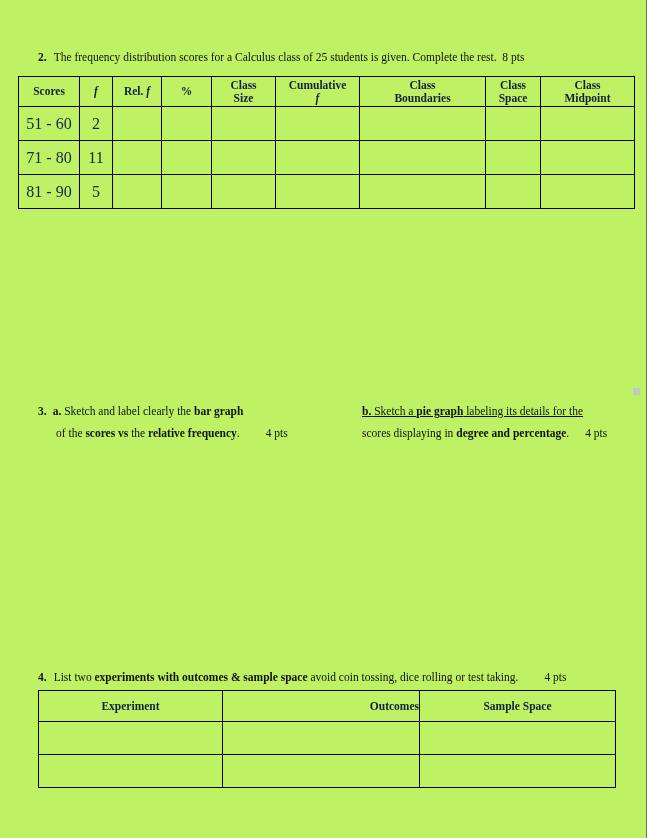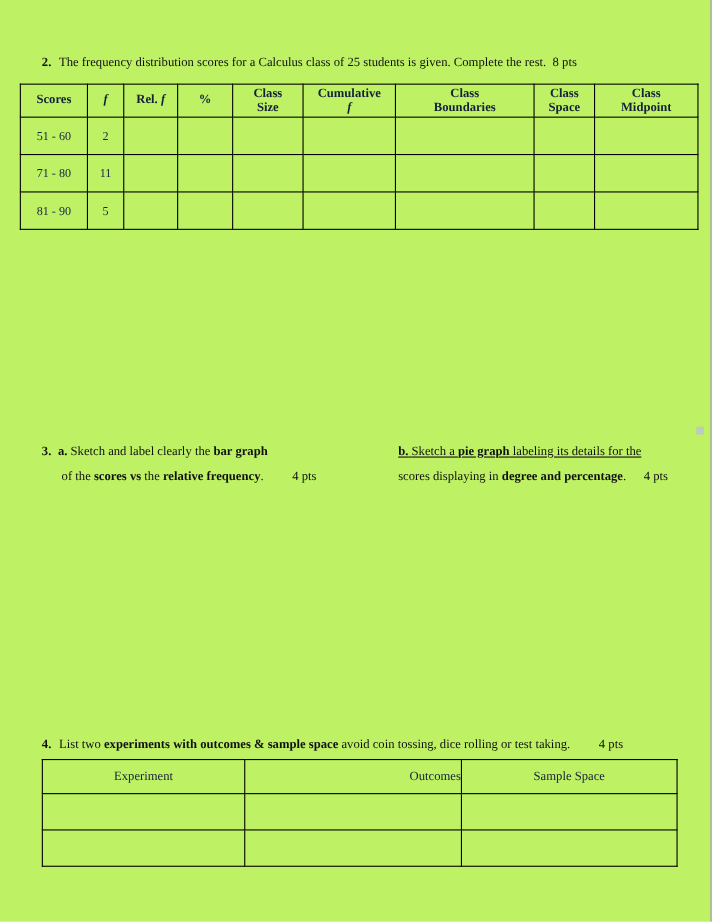--- a/index.html
+++ b/index.html
@@ -79,21 +79,21 @@
   }
   #freq-table thead th {
     font-weight: bold;
     height: 29px;
     line-height: 13px;
     font-size: 11.5px;
     color: #14203b;
   }
   #freq-table tbody td {
     height: 33px;
-    font-size: 11px;
+    font-size: 16px;
     color: #1a2340;
   }
   #freq-table .col-scores  { width: 60px; }
   #freq-table .col-f       { width: 32px; }
   #freq-table .col-relf    { width: 48px; }
   #freq-table .col-pct     { width: 49px; }
   #freq-table .col-angle   { width: 63px; }
   #freq-table .col-cum     { width: 83px; }
   #freq-table .col-bounds  { width: 125px; }
   #freq-table .col-width   { width: 54px; }
@@ -122,21 +122,21 @@
   #q4-prompt { left: 38px; top: 670px; }
   #q4-prompt .q-num { margin-right: 7px; }
 
   
   #exp-table {
     left: 38px;
     top: 690px;
     width: 574px;
   }
   #exp-table thead th {
-    font-weight: normal;
+    font-weight: bold;
     height: 30px;
     font-size: 11.5px;
     color: #14203b;
   }
   #exp-table tbody td {
     height: 32px;
   }
   #exp-table .col-exp { width: 183px; }
   #exp-table .col-out { width: 196px; text-align: right; }
   #exp-table .col-ss  { width: 195px; }

